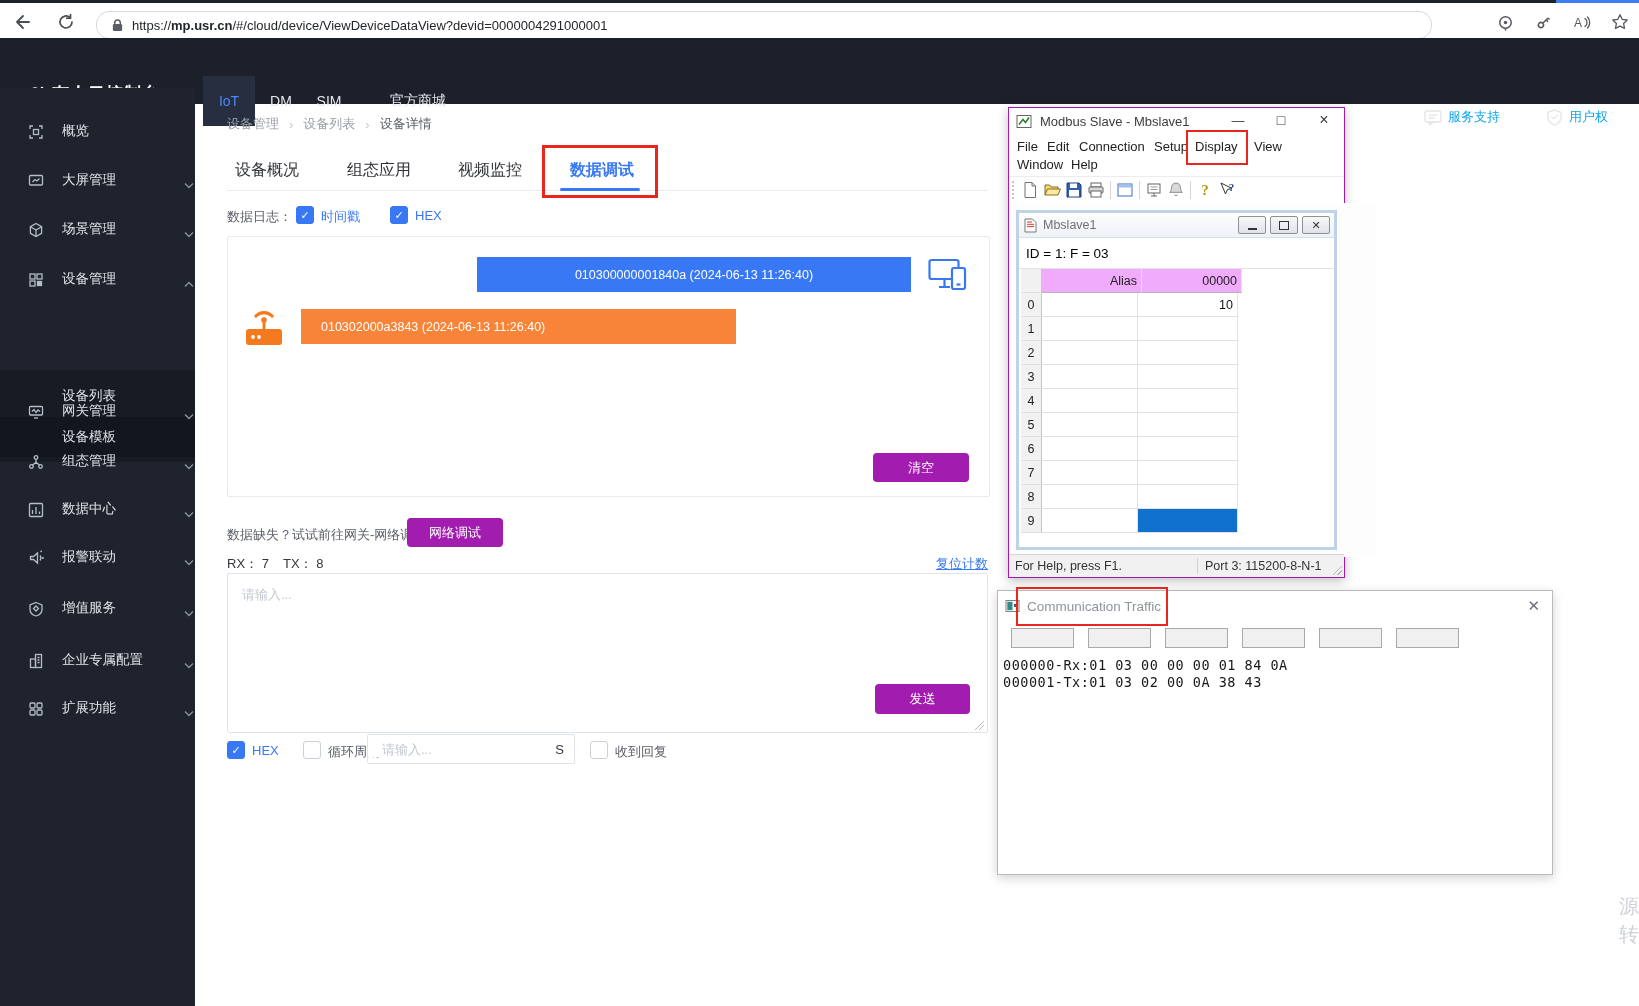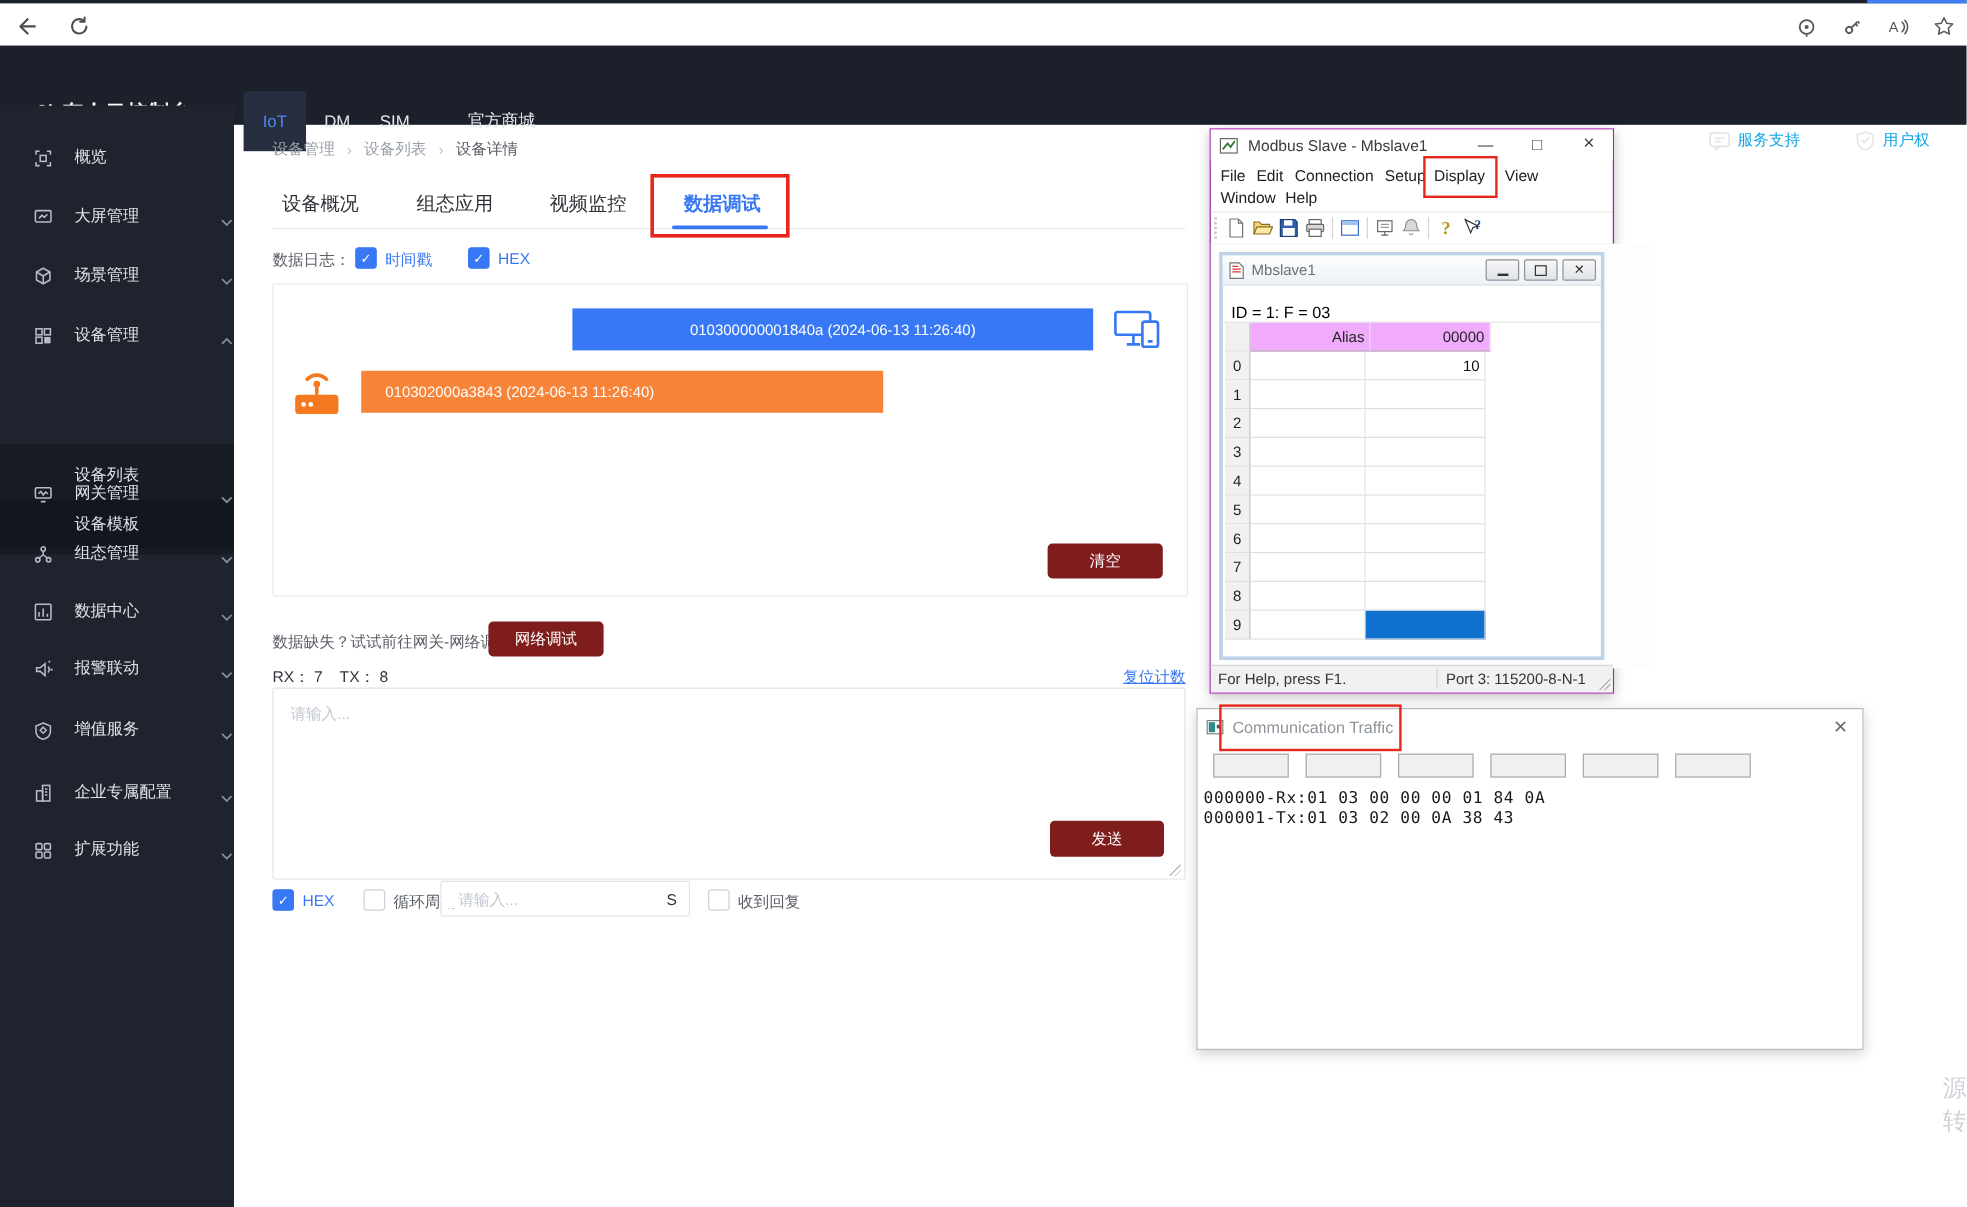--- a/index.html
+++ b/index.html
@@ -41,21 +41,21 @@
   .redbox{position:absolute;border:3px solid #e8261d;pointer-events:none;z-index:50}
   .cb{width:16px;height:16px;border-radius:3px;border:1px solid #ccd1d9;background:#fff;display:inline-flex;align-items:center;justify-content:center;cursor:pointer;flex:none}
   .cb.on{background:#3878f4;border-color:#3878f4}
   .cb.on::after{content:"✓";color:#fff;font-size:11px;font-weight:bold}
   .bluetext{color:#3878f4}
   .greytext{color:#5a5e66}
   .panel{position:absolute;left:227px;top:236px;width:761px;height:259px;border:1px solid #e7eaf0;border-radius:2px;background:#fff}
   .msgbar{position:absolute;height:35px;display:flex;align-items:center;color:#fff;font-size:12.5px;white-space:nowrap}
   .msgbar.up{left:477px;top:257px;width:434px;background:#3878f4;justify-content:center}
   .msgbar.down{left:301px;top:309px;width:435px;background:#f78438;padding-left:20px;width:415px}
-  .btn-blue{position:absolute;background:#7f1d1d;color:#fff;border:none;border-radius:4px;font-size:13px;display:flex;align-items:center;justify-content:center;cursor:pointer;font-family:Liberation Serif, serif}
+  .btn-blue{position:absolute;background:#a21caf;color:#fff;border:none;border-radius:4px;font-size:13px;display:flex;align-items:center;justify-content:center;cursor:pointer;font-family:Liberation Serif, serif}
   .linku{color:#3878f4;text-decoration:underline;cursor:pointer}
   .bigta{position:absolute;left:227px;top:573px;width:761px;height:160px;border:1px solid #dfe3ea;border-radius:2px;resize:none;box-sizing:border-box;
          padding:12px 14px;font-family:inherit;font-size:13px;color:#333;outline:none}
   .bigta::placeholder{color:#c3c8d1}
   .grip{position:absolute;left:974px;top:720px;width:10px;height:10px;
         background:linear-gradient(135deg,transparent 50%,#b9bec6 50%,#b9bec6 57%,transparent 57%,transparent 72%,#b9bec6 72%,#b9bec6 79%,transparent 79%)}
   .cycwrap{position:absolute;left:367px;top:734px;width:208px;height:30px;border:1px solid #dfe3ea;border-radius:2px;display:flex;align-items:center;box-sizing:border-box}
   .cycwrap input{border:none;outline:none;flex:1;min-width:0;padding:0 0 0 14px;font-family:inherit;font-size:13px;color:#333}
   .cycwrap input::placeholder{color:#c3c8d1}
   .cycunit{margin-right:10px;color:#33363c}
@@ -69,21 +69,21 @@
   .tsep{width:1px;height:18px;background:#d5d5d5;margin:0 3px}
   .tic{width:20px;height:18px;margin:0 1px;display:flex;align-items:center;justify-content:center;cursor:pointer}
   .mdi{position:absolute;left:0;top:95px;width:366px;height:354px;background:#fdfdfd;overflow:hidden}
   .child{position:absolute;left:7px;top:7px;width:321px;height:340px;border:3px solid #bed2e8;background:#fff;box-sizing:border-box}
   .ctitle{height:24px;background:linear-gradient(#fdfdfd,#edf2f8);display:flex;align-items:center;border-bottom:1px solid #d7dee8}
   .ctitletxt{margin-left:6px;font-size:12.5px;color:#6c7076}
   .cbtn{width:26px;height:16px;border:1px solid #8d9096;border-radius:2px;background:linear-gradient(#f7f7f7,#dfe3e8);margin-left:4px;display:flex;align-items:center;justify-content:center;cursor:pointer}
   .g-min{width:9px;height:2px;background:#333;margin-top:7px}
   .g-box{width:8px;height:7px;border:1px solid #333}
   .g-x{font-size:11px;color:#333;line-height:1}
-  .idline{position:absolute;left:0px;top:25px;width:315px;height:30px;border-bottom:1px solid #e3e3e3;display:flex;align-items:flex-end}
+  .idline{position:absolute;left:0px;top:25px;width:315px;height:30px;border-bottom:1px solid #e3e3e3;display:flex;align-items:center}
   .idtxt{margin-left:7px;font-size:13.5px;color:#000}
   .mtable{position:absolute;left:2px;top:56px;width:212px}
   .mrow,.mhead{display:flex;height:24px}
   .mnum{width:20px;background:#f1f1f1;border-right:1px solid #c6c6c6;border-bottom:1px solid #e0e0e0;display:flex;align-items:center;justify-content:center;font-size:12.5px;color:#222;flex:none}
   .mcell{width:95px;border-right:1px solid #e3e3e3;border-bottom:1px solid #e0e0e0;flex:none}
   .mval{width:95px;border-right:1px solid #e3e3e3;border-bottom:1px solid #e0e0e0;display:flex;align-items:center;justify-content:flex-end;padding-right:4px;font-size:12.5px;color:#111;flex:none}
   .mhead .mcell,.mhead .mval{background:#f0abfc;border-bottom:1px solid #b5b5b5;display:flex;align-items:center;justify-content:flex-end;padding-right:4px;color:#222;font-size:12.5px}
   .mrow.sel .mval{background:#1072ce}
   .mstatus{position:absolute;left:0;bottom:0;width:335px;height:22px;background:#f1f1f1;border-top:1px solid #d5d5d5;display:flex;align-items:center;font-size:12.5px;color:#333}
   
@@ -110,20 +110,29 @@
       <svg width="20" height="20" viewBox="0 0 20 20">
           <path d="M11 4 L5 10 L11 16 M5 10 H17" stroke="#4a4d52" stroke-width="1.8" fill="none" stroke-linecap="round" stroke-linejoin="round"></path>
         </svg>
     </span>
     <span class="chrome-ic" style="left:56px">
       <svg width="18" height="18" viewBox="0 0 18 18">
           <path d="M15 9 A6 6 0 1 1 12.9 4.4" stroke="#4a4d52" stroke-width="1.7" fill="none" stroke-linecap="round"></path>
           <path d="M13.5 1.5 L13.5 5.2 L9.8 5.2" stroke="#4a4d52" stroke-width="1.7" fill="none" stroke-linecap="round" stroke-linejoin="round"></path>
         </svg>
     </span>
+    <div class="urlpill">
+      <span style="margin-left:14px;margin-right:8px;display:flex">
+        <svg width="13" height="15" viewBox="0 0 14 15">
+            <rect x="2" y="6" width="10" height="7.5" rx="1.5" fill="#5a5e64"></rect>
+            <path d="M4 6 V4.5 a3 3 0 0 1 6 0 V6" stroke="#5a5e64" stroke-width="1.6" fill="none"></path>
+          </svg>
+      </span>
+      <span class="urltext"><span>https://</span><b>mp.usr.cn</b><span>/#/cloud/device/ViewDeviceDataView?devid=0000004291000001</span></span>
+    </div>
     <span class="chrome-ic" style="left:1495px">
       <svg width="17" height="17" viewBox="0 0 16 16">
           <circle cx="8" cy="8" r="5.4" stroke="#55585e" stroke-width="1.4" fill="none"></circle>
           <circle cx="8" cy="8" r="1.6" fill="#55585e"></circle>
           <path d="M8 13.4 V15.6" stroke="#55585e" stroke-width="1.4"></path>
         </svg>
     </span>
     <span class="chrome-ic" style="left:1533px">
       <svg width="17" height="17" viewBox="0 0 16 16">
           <g transform="rotate(-45 8 8)">

